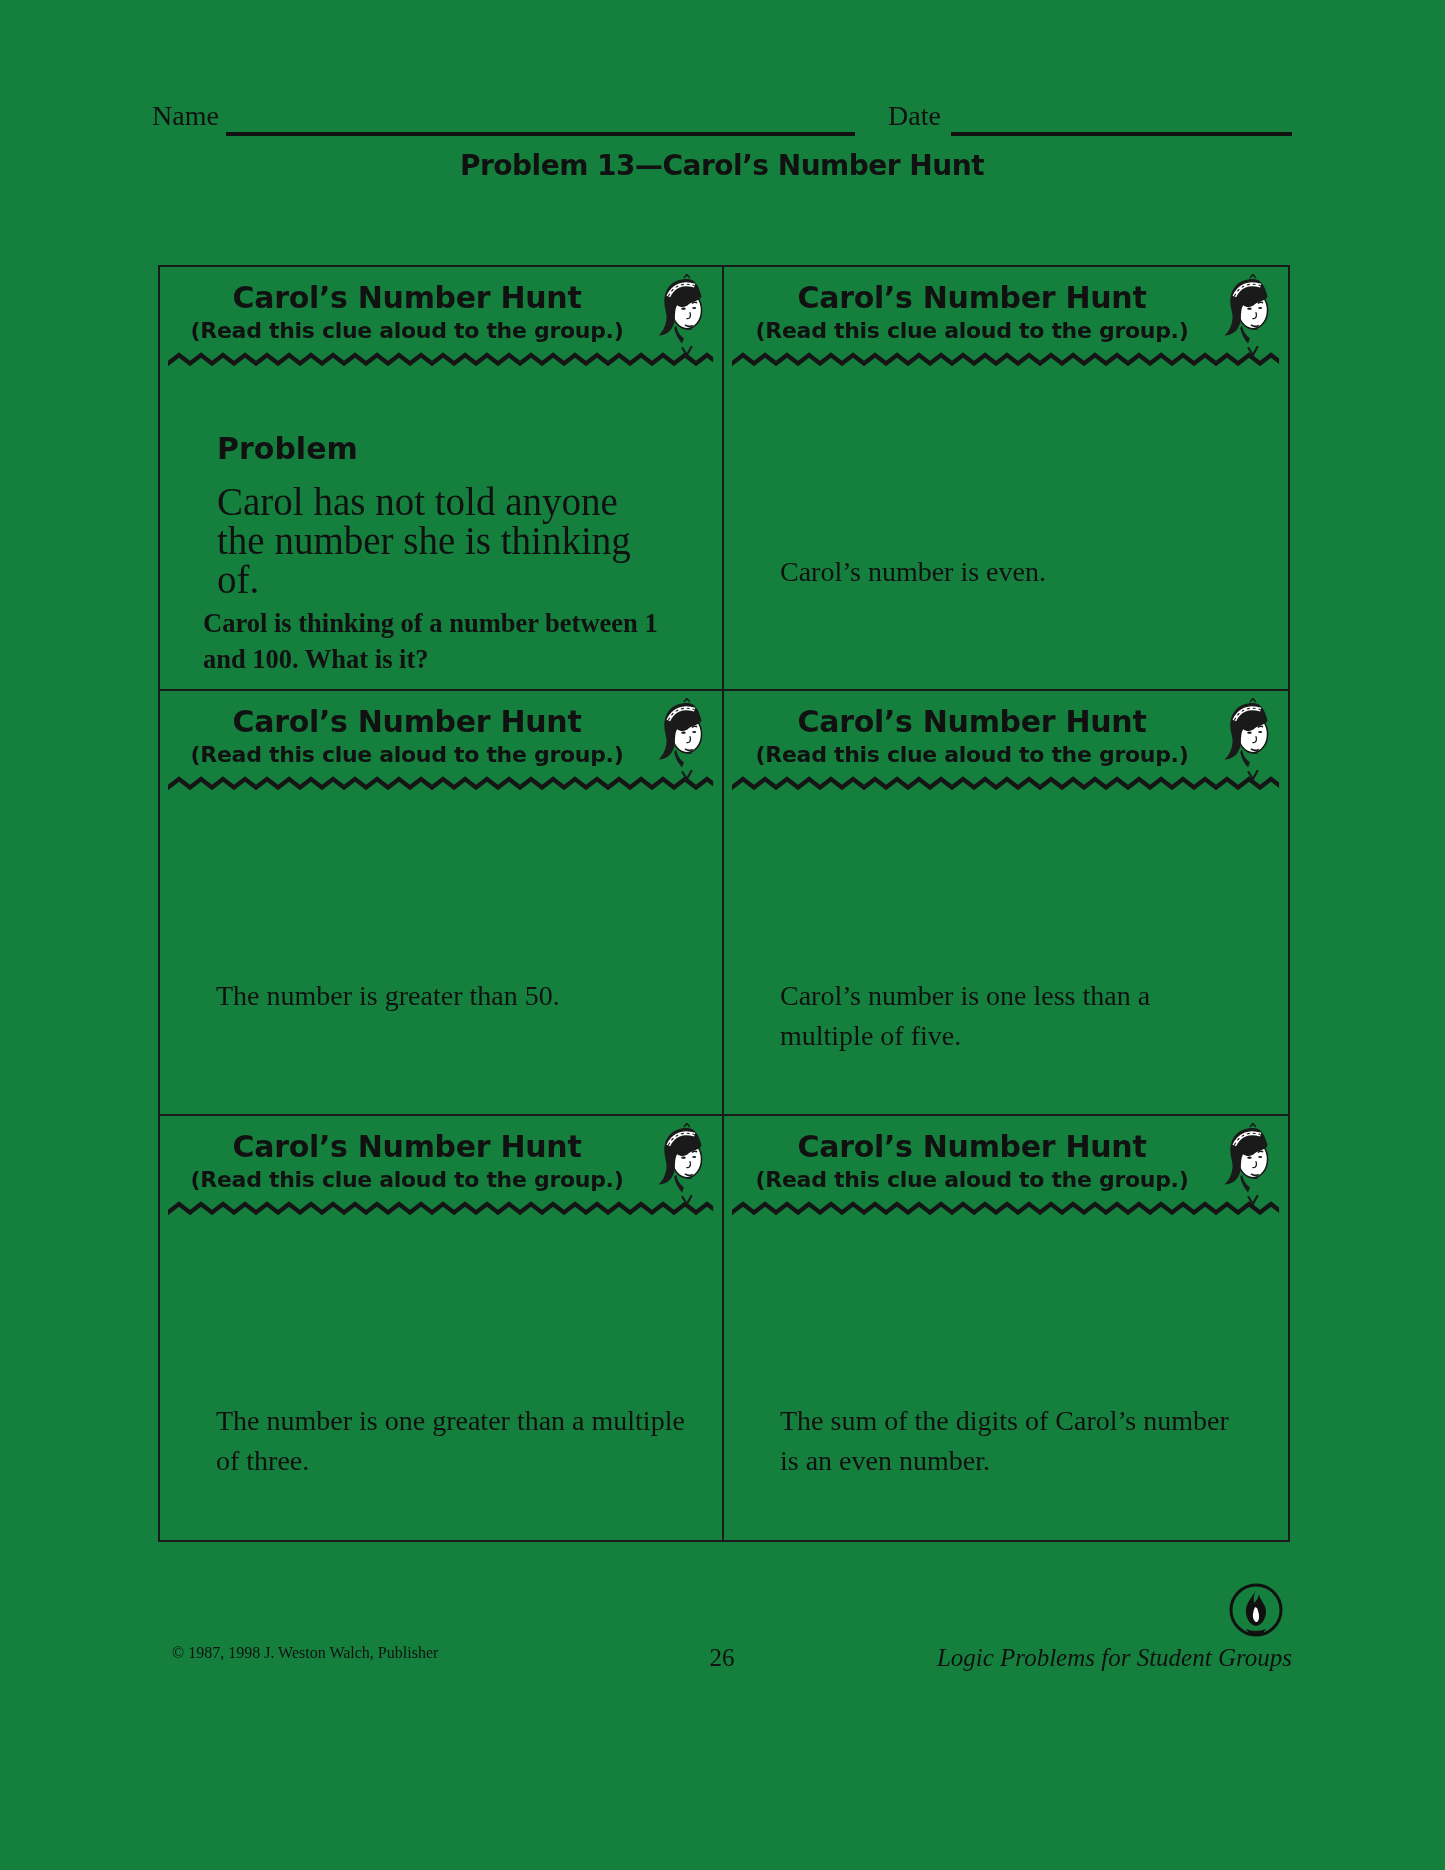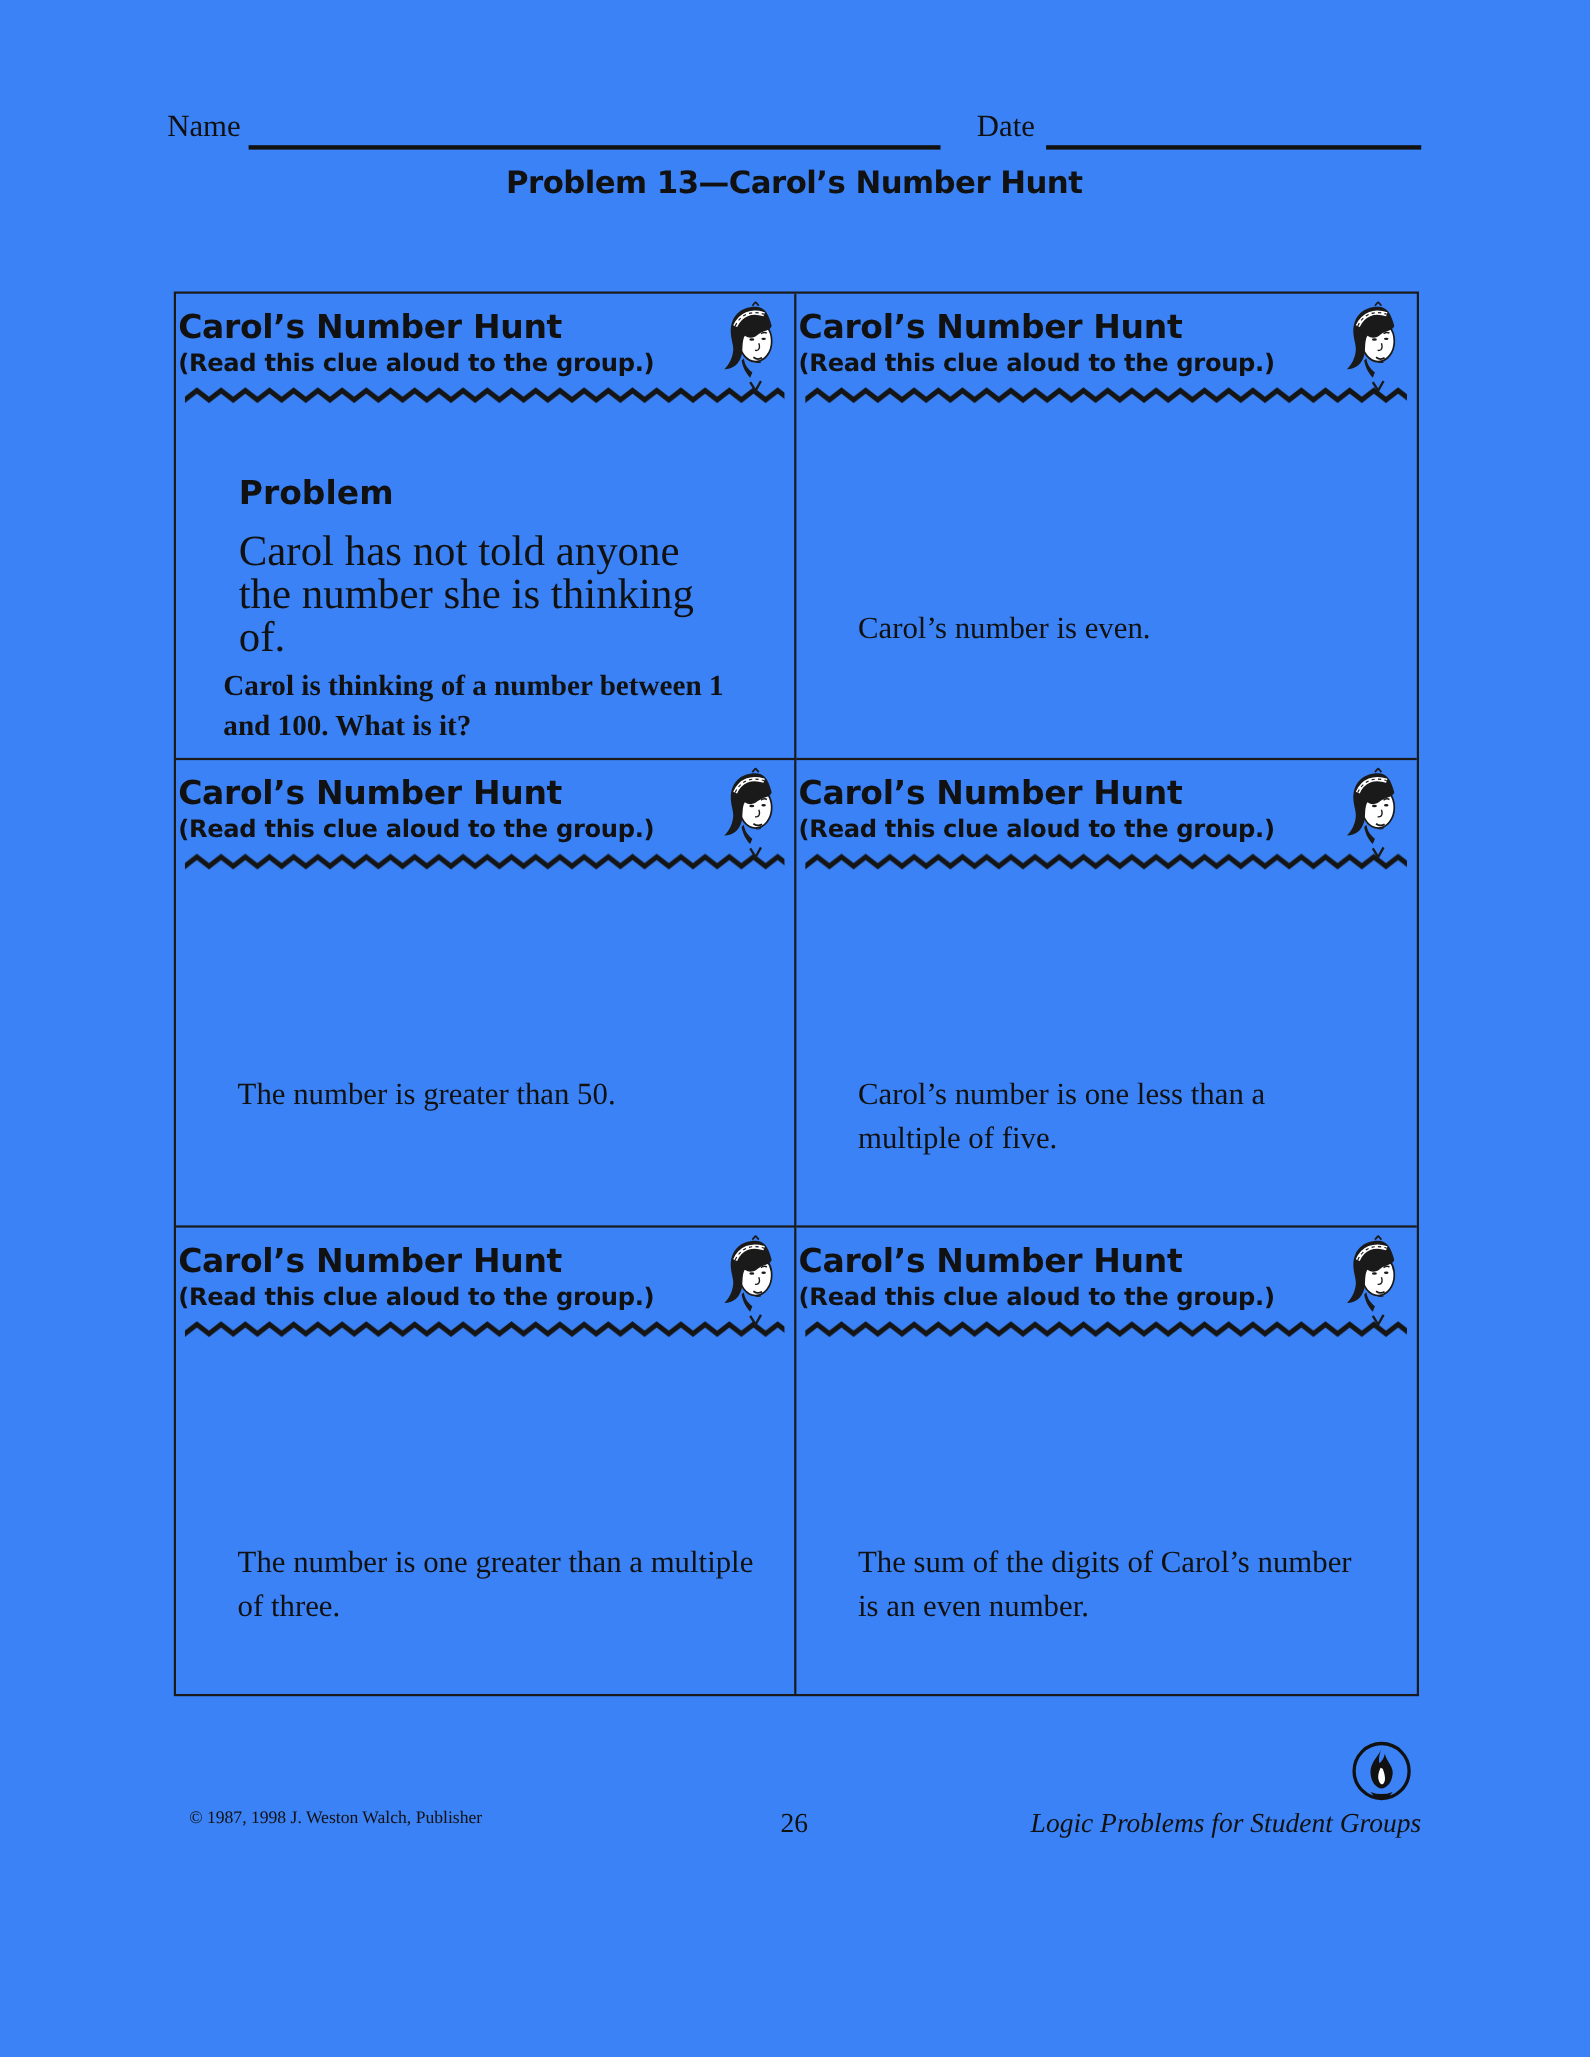--- a/index.html
+++ b/index.html
@@ -1,21 +1,21 @@
 <!DOCTYPE html>
 <html><head>
 <meta charset="utf-8">
 <style>
   * { box-sizing: border-box; margin: 0; padding: 0; }
   html,body { background:#ffffff; }
   .page {
     position: relative;
     width: 1445px;
     height: 1870px;
-    background: #3b82f6;
+    background: #15803d;
     font-family: "Liberation Serif", serif;
     color: #111111;
     overflow: hidden;
   }
 
   
   .name-label { position:absolute; left:152px; top:100px; font-size:28px; }
   .name-line  { position:absolute; left:226px; top:132px; width:629px; border-bottom:4px solid #111; }
   .date-label { position:absolute; left:888px; top:100px; font-size:28px; }
   .date-line  { position:absolute; left:951px; top:132px; width:341px; border-bottom:4px solid #111; }
@@ -33,21 +33,21 @@
     position:absolute; left:158px; top:265px; width:1132px; height:1277px;
     border:2.5px solid #1a1a1a;
     display:grid;
     grid-template-columns:1fr 1fr;
     grid-template-rows:1fr 1fr 1fr;
   }
   .cell { position:relative; border-right:2.5px solid #1a1a1a; border-bottom:2.5px solid #1a1a1a; overflow:hidden; }
   .cell:nth-child(2n)  { border-right:none; }
   .cell:nth-child(n+5) { border-bottom:none; }
 
-  .cell-header { position:relative; padding:13px 70px 0 2px; text-align:left; }
+  .cell-header { position:relative; padding:13px 70px 0 2px; text-align:center; }
   .cell-title {
     font-family:"DejaVu Sans", sans-serif; font-weight:bold;
     font-size:30px; line-height:36px; letter-spacing:-0.3px;
   }
   .cell-subtitle {
     font-family:"DejaVu Sans", sans-serif; font-weight:bold;
     font-size:22px; line-height:30px; letter-spacing:-0.3px;
   }
   .portrait { position:absolute; top:7px; right:12px; width:56px; height:86px; }
 

